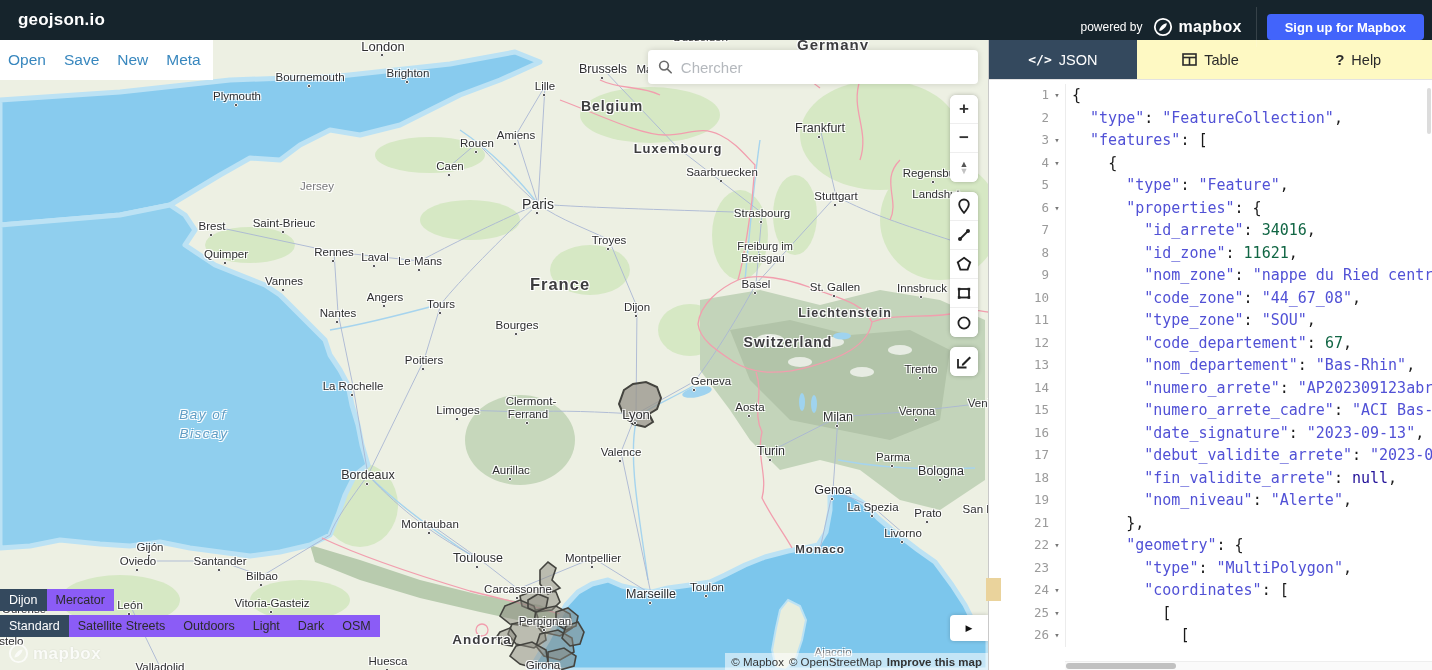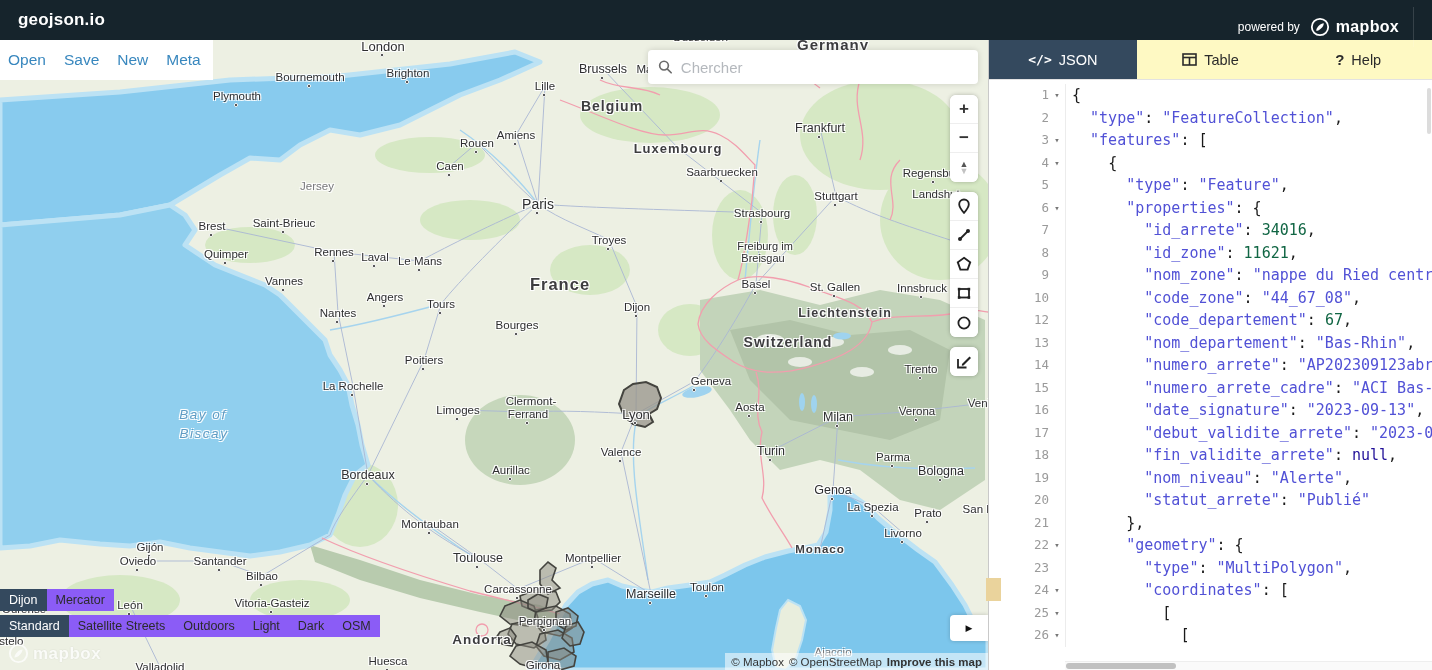--- a/index.html
+++ b/index.html
@@ -92,20 +92,21 @@
   <div id="header-right">
     <span id="powered-by">powered by</span>
     <span id="mb-logo">
       <svg width="20" height="20" viewBox="0 0 20 20">
         <circle cx="10" cy="10" r="8.2" fill="none" stroke="#fff" stroke-width="1.8"></circle>
         <path d="M10 4.6 C12.4 7 12.4 13 10 15.4 C7.6 13 7.6 7 10 4.6 Z" fill="#fff" transform="rotate(45 10 10)"></path>
       </svg>
       <span>mapbox</span>
     </span>
     <div id="header-divider"></div>
+    <button id="signup-btn">Sign up for Mapbox</button>
   </div>
 </div>
 
 <div id="map">
   <svg id="basemap" width="988" height="630" viewBox="0 0 988 630">
 
     <rect x="0" y="0" width="988" height="630" fill="#edf0e3"></rect>
 
     <g fill="#d6e8c4">
       <ellipse cx="650" cy="75" rx="70" ry="28"></ellipse>
@@ -514,29 +515,29 @@
         <div class="cline"><span class="lnwrap"><span class="lnum">1</span><span class="fold">▾</span></span><span class="ctext"><span></span><span class="tok-p">{</span></span></div>
         <div class="cline"><span class="lnwrap"><span class="lnum">2</span><span class="fold"></span></span><span class="ctext"><span>  </span><span class="tok-k">"type"</span><span class="tok-p">: </span><span class="tok-s">"FeatureCollection"</span><span class="tok-p">,</span></span></div>
         <div class="cline"><span class="lnwrap"><span class="lnum">3</span><span class="fold">▾</span></span><span class="ctext"><span>  </span><span class="tok-k">"features"</span><span class="tok-p">: [</span></span></div>
         <div class="cline"><span class="lnwrap"><span class="lnum">4</span><span class="fold">▾</span></span><span class="ctext"><span>    </span><span class="tok-p">{</span></span></div>
         <div class="cline"><span class="lnwrap"><span class="lnum">5</span><span class="fold"></span></span><span class="ctext"><span>      </span><span class="tok-k">"type"</span><span class="tok-p">: </span><span class="tok-s">"Feature"</span><span class="tok-p">,</span></span></div>
         <div class="cline"><span class="lnwrap"><span class="lnum">6</span><span class="fold">▾</span></span><span class="ctext"><span>      </span><span class="tok-k">"properties"</span><span class="tok-p">: {</span></span></div>
         <div class="cline"><span class="lnwrap"><span class="lnum">7</span><span class="fold"></span></span><span class="ctext"><span>        </span><span class="tok-k">"id_arrete"</span><span class="tok-p">: </span><span class="tok-n">34016</span><span class="tok-p">,</span></span></div>
         <div class="cline"><span class="lnwrap"><span class="lnum">8</span><span class="fold"></span></span><span class="ctext"><span>        </span><span class="tok-k">"id_zone"</span><span class="tok-p">: </span><span class="tok-n">11621</span><span class="tok-p">,</span></span></div>
         <div class="cline"><span class="lnwrap"><span class="lnum">9</span><span class="fold"></span></span><span class="ctext"><span>        </span><span class="tok-k">"nom_zone"</span><span class="tok-p">: </span><span class="tok-s">"nappe du Ried centre</span></span></div>
         <div class="cline"><span class="lnwrap"><span class="lnum">10</span><span class="fold"></span></span><span class="ctext"><span>        </span><span class="tok-k">"code_zone"</span><span class="tok-p">: </span><span class="tok-s">"44_67_08"</span><span class="tok-p">,</span></span></div>
+        <div class="cline"><span class="lnwrap"><span class="lnum">11</span><span class="fold"></span></span><span class="ctext"><span>        </span><span class="tok-k">"type_zone"</span><span class="tok-p">: </span><span class="tok-s">"SOU"</span><span class="tok-p">,</span></span></div>
         <div class="cline"><span class="lnwrap"><span class="lnum">12</span><span class="fold"></span></span><span class="ctext"><span>        </span><span class="tok-k">"code_departement"</span><span class="tok-p">: </span><span class="tok-n">67</span><span class="tok-p">,</span></span></div>
         <div class="cline"><span class="lnwrap"><span class="lnum">13</span><span class="fold"></span></span><span class="ctext"><span>        </span><span class="tok-k">"nom_departement"</span><span class="tok-p">: </span><span class="tok-s">"Bas-Rhin"</span><span class="tok-p">,</span></span></div>
         <div class="cline"><span class="lnwrap"><span class="lnum">14</span><span class="fold"></span></span><span class="ctext"><span>        </span><span class="tok-k">"numero_arrete"</span><span class="tok-p">: </span><span class="tok-s">"AP202309123abro</span></span></div>
         <div class="cline"><span class="lnwrap"><span class="lnum">15</span><span class="fold"></span></span><span class="ctext"><span>        </span><span class="tok-k">"numero_arrete_cadre"</span><span class="tok-p">: </span><span class="tok-s">"ACI Bas-R</span></span></div>
         <div class="cline"><span class="lnwrap"><span class="lnum">16</span><span class="fold"></span></span><span class="ctext"><span>        </span><span class="tok-k">"date_signature"</span><span class="tok-p">: </span><span class="tok-s">"2023-09-13"</span><span class="tok-p">,</span></span></div>
         <div class="cline"><span class="lnwrap"><span class="lnum">17</span><span class="fold"></span></span><span class="ctext"><span>        </span><span class="tok-k">"debut_validite_arrete"</span><span class="tok-p">: </span><span class="tok-s">"2023-09</span></span></div>
         <div class="cline"><span class="lnwrap"><span class="lnum">18</span><span class="fold"></span></span><span class="ctext"><span>        </span><span class="tok-k">"fin_validite_arrete"</span><span class="tok-p">: </span><span class="tok-a">null</span><span class="tok-p">,</span></span></div>
         <div class="cline"><span class="lnwrap"><span class="lnum">19</span><span class="fold"></span></span><span class="ctext"><span>        </span><span class="tok-k">"nom_niveau"</span><span class="tok-p">: </span><span class="tok-s">"Alerte"</span><span class="tok-p">,</span></span></div>
-        <div class="cline"><span class="lnwrap"><span class="lnum">20</span><span class="fold"></span></span><span class="ctext"><span>        </span><span class="tok-k">"statut_arrete"</span><span class="tok-p">: </span><span class="tok-s">"Publié"</span></span></div>
         <div class="cline"><span class="lnwrap"><span class="lnum">21</span><span class="fold"></span></span><span class="ctext"><span>      </span><span class="tok-p">},</span></span></div>
         <div class="cline"><span class="lnwrap"><span class="lnum">22</span><span class="fold">▾</span></span><span class="ctext"><span>      </span><span class="tok-k">"geometry"</span><span class="tok-p">: {</span></span></div>
         <div class="cline"><span class="lnwrap"><span class="lnum">23</span><span class="fold"></span></span><span class="ctext"><span>        </span><span class="tok-k">"type"</span><span class="tok-p">: </span><span class="tok-s">"MultiPolygon"</span><span class="tok-p">,</span></span></div>
         <div class="cline"><span class="lnwrap"><span class="lnum">24</span><span class="fold">▾</span></span><span class="ctext"><span>        </span><span class="tok-k">"coordinates"</span><span class="tok-p">: [</span></span></div>
         <div class="cline"><span class="lnwrap"><span class="lnum">25</span><span class="fold">▾</span></span><span class="ctext"><span>          </span><span class="tok-p">[</span></span></div>
         <div class="cline"><span class="lnwrap"><span class="lnum">26</span><span class="fold">▾</span></span><span class="ctext"><span>            </span><span class="tok-p">[</span></span></div>
       </div>
     <div id="vthumb"></div>
     <div id="hscroll">
         <div id="hthumb"></div>

